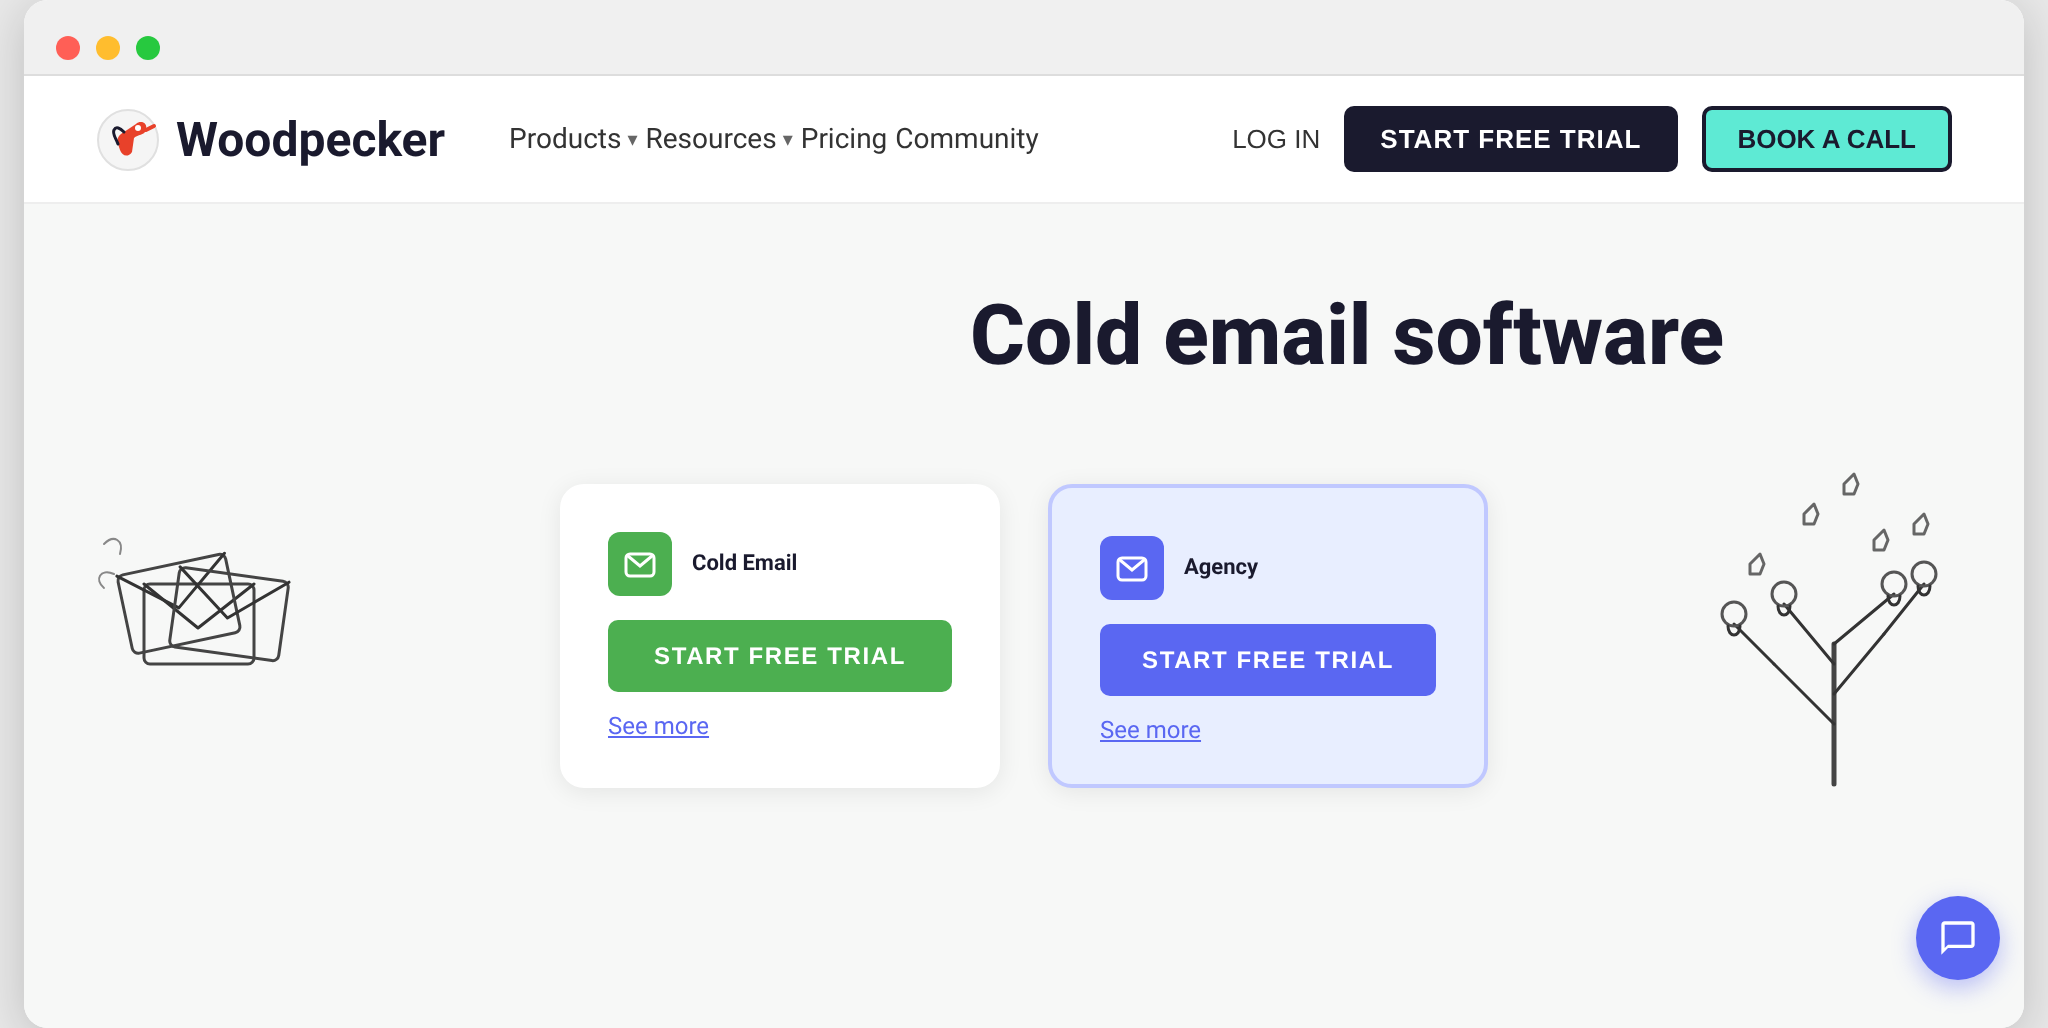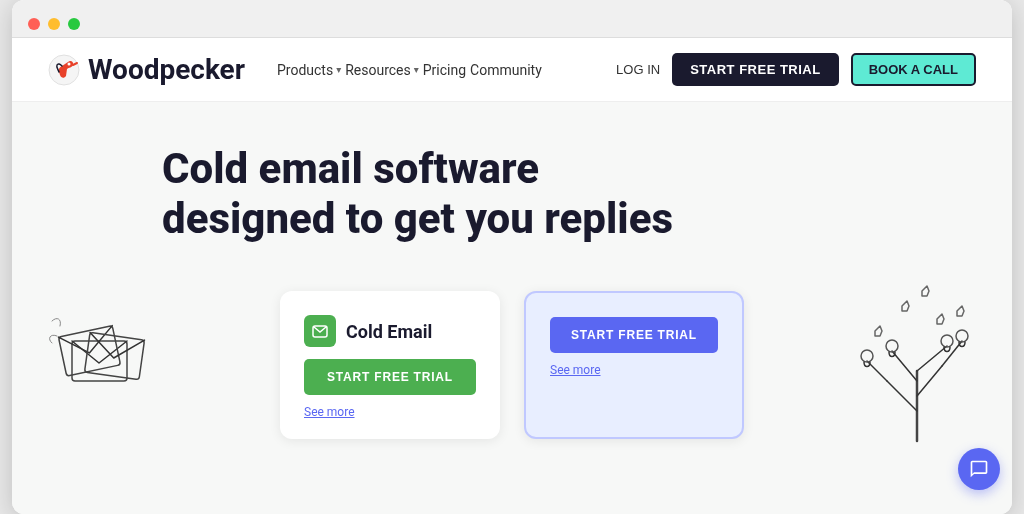--- a/index.html
+++ b/index.html
@@ -51,21 +51,21 @@
     .logo {
       display: flex;
       align-items: center;
       gap: 8px;
       text-decoration: none;
     }
     .logo-icon {
       width: 32px; height: 32px;
     }
     .logo-text {
-      font-size: 28px;
+      font-size: 24px;
       font-weight: 700;
       color: #1a1a2e;
     }
     .nav-links {
       display: flex;
       gap: 4px;
       align-items: flex-end;
       flex: 1;
     }
     .nav-link {
@@ -111,21 +111,21 @@
       color: #1a1a2e;
       border: 2px solid #1a1a2e;
       padding: 7px 16px;
       border-radius: 5px;
       font-size: 13px;
       font-weight: 600;
       cursor: pointer;
     }
     
     .hero {
-      text-align: left;
+      text-align: right;
       padding: 42px 20px 20px 20px;
       position: relative;
     }
     .hero-title {
       font-size: 42px;
       font-weight: 800;
       color: #1a1a2e;
       line-height: 1.18;
       max-width: 700px;
       margin: 0 auto 28px auto;
@@ -160,21 +160,21 @@
     }
     .card-icon {
       width: 32px; height: 32px;
       border-radius: 6px;
       display: flex; align-items: center; justify-content: center;
       font-size: 18px;
     }
     .card-icon-green { background: #4caf50; }
     .card-icon-blue { background: #5a67f2; }
     .card-title {
-      font-size: 18px;
+      font-size: 11px;
       font-weight: 700;
       color: #1a1a2e;
     }
     .card-desc {
       font-size: 13px;
       color: #444;
       line-height: 1.5;
       margin-bottom: 18px;
     }
     .card-desc em {
@@ -286,21 +286,20 @@
       <div class="nav-right">
         <button class="btn-login">LOG IN</button>
         <button class="btn-trial-nav">START FREE TRIAL</button>
         <button class="btn-book">BOOK A CALL</button>
       </div>
     </nav>
 
     <div class="hero">
       <h1 class="hero-title">
         <span>Cold email software</span><br>
-        <span>designed to get you replies</span>
       </h1>
     </div>
 
     <div class="cards-section">
 
       <svg class="deco-left" viewBox="0 0 130 150" fill="none" xmlns="http://www.w3.org/2000/svg">
         <g stroke="#333" stroke-width="1.5" fill="none" stroke-linecap="round" stroke-linejoin="round">
 
           <rect x="30" y="60" width="55" height="40" rx="3" stroke="#444" stroke-width="1.5"></rect>
           <path d="M30 60 L57 82 L85 60"></path>
@@ -322,20 +321,29 @@
               <rect x="2" y="4" width="14" height="11" rx="2" stroke="#fff" stroke-width="1.5"></rect>
             </svg>
           </div>
           <span class="card-title">Cold Email</span>
         </div>
         <button class="btn-card-trial btn-card-green">START FREE TRIAL</button>
         <a class="card-see-more">See more</a>
       </div>
 
       <div class="card card-agency">
+        <div class="card-header">
+          <div class="card-icon card-icon-blue">
+            <svg width="18" height="18" viewBox="0 0 18 18" fill="none">
+              <path d="M3 5L9 10L15 5" stroke="#fff" stroke-width="1.5" stroke-linecap="round"></path>
+              <rect x="2" y="4" width="14" height="11" rx="2" stroke="#fff" stroke-width="1.5"></rect>
+            </svg>
+          </div>
+          <span class="card-title">Agency</span>
+        </div>
         <button class="btn-card-trial btn-card-purple">START FREE TRIAL</button>
         <a class="card-see-more">See more</a>
       </div>
 
       <svg class="deco-right" viewBox="0 0 150 180" fill="none" xmlns="http://www.w3.org/2000/svg">
         <g stroke="#333" stroke-width="1.5" fill="none" stroke-linecap="round" stroke-linejoin="round">
 
           <path d="M75 170 L75 100" stroke="#444" stroke-width="2.5"></path>
           <path d="M75 140 L45 110"></path>
           <path d="M75 125 L100 95"></path>

